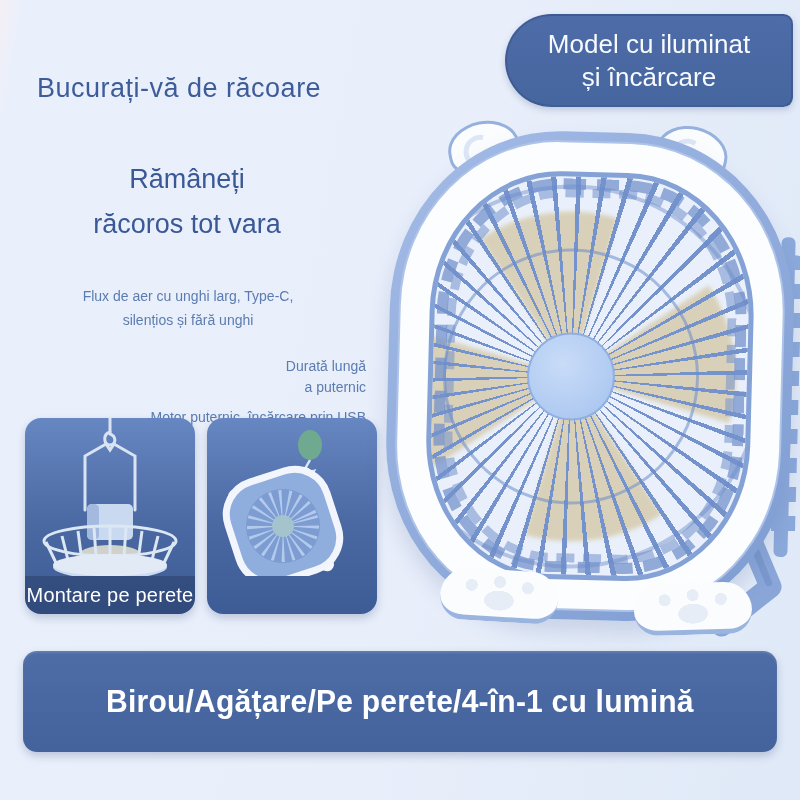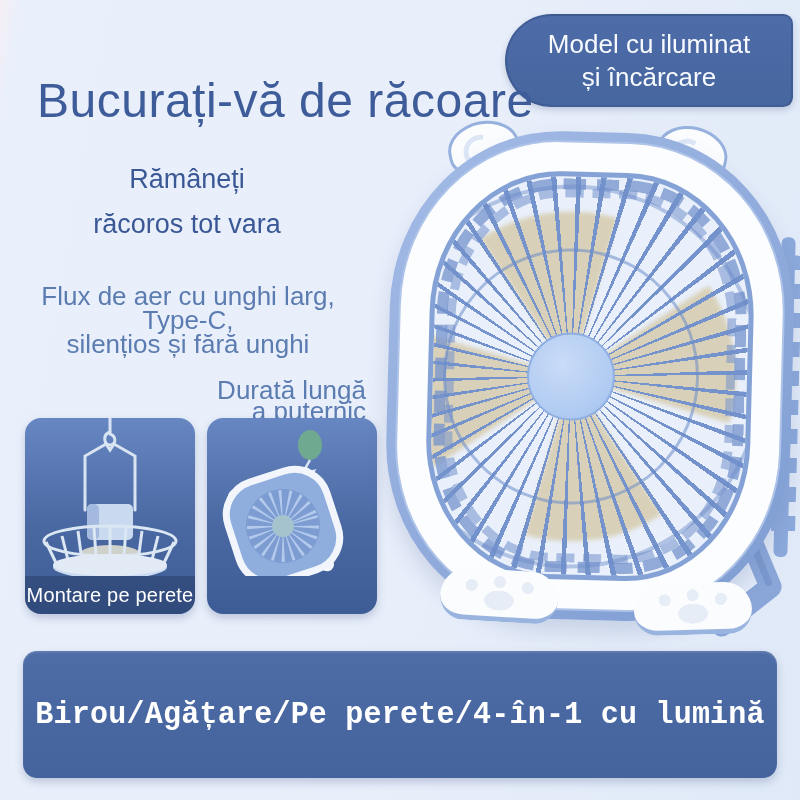--- a/index.html
+++ b/index.html
@@ -10,46 +10,46 @@
   
   .badge{position:absolute;left:505px;top:14px;width:288px;height:93px;
     background:linear-gradient(180deg,#4E6CA8,#46669F);
     border:2px solid rgba(45,70,120,.35);box-sizing:border-box;
     border-radius:48px 10px 10px 48px;
     display:flex;flex-direction:column;align-items:center;justify-content:center;
     box-shadow:0 3px 6px rgba(70,90,140,.25);}
   .badge div{color:#F7FAFE;font-size:26px;line-height:33px;font-weight:500;text-align:left;}
 
   
-  .headline{position:absolute;left:37px;top:73px;font-size:48px;font-weight:500;color:#3D5C99;letter-spacing:.5px;white-space:nowrap;}
+  .headline{position:absolute;left:37px;top:73px;font-size:27px;font-weight:500;color:#3D5C99;letter-spacing:.5px;white-space:nowrap;}
   .subheadline{position:absolute;left:12px;top:157px;width:350px;text-align:center;
     font-size:27px;line-height:45px;font-weight:500;color:#3A5896;}
 
   
-  .features{position:absolute;left:10px;top:284px;width:356px;color:#5B7CB0;font-size:26px;font-weight:500;}
+  .features{position:absolute;left:10px;top:284px;width:356px;color:#5B7CB0;font-size:14px;font-weight:500;}
   .features .f-center{text-align:center;line-height:24px;}
   .features .f-right{text-align:right;line-height:21px;}
   .features .gap-sm{margin-top:24px;}
   .features .gap-md{margin-top:9px;}
 
   
   .thumbs{position:absolute;left:25px;top:418px;display:flex;gap:12px;}
   .card{position:relative;width:170px;height:196px;border-radius:16px;overflow:hidden;
     background:linear-gradient(180deg,#6787C2 0%,#4A68A2 55%,#3D5B94 100%);
     box-shadow:0 4px 9px rgba(70,90,140,.28);}
   .card svg{position:absolute;top:0;left:0;}
   .caption{position:absolute;left:0;bottom:0;width:100%;height:38px;
     background:rgba(22,37,70,.30);display:flex;align-items:center;justify-content:center;
     color:#FFFFFF;font-size:20px;letter-spacing:.2px;}
 
   
-  .banner{position:absolute;left:23px;top:651px;width:754px;height:127px;border-radius:14px;
+  .banner{position:absolute;left:23px;top:651px;width:754px;height:101px;border-radius:14px;
     background:linear-gradient(180deg,#4E6CA6,#44639D);
     display:flex;align-items:center;justify-content:center;
-    box-shadow:inset 0 2px 2px rgba(255,255,255,.12),0 4px 8px rgba(70,90,140,.28);font-family:Liberation Mono, monospace;}
+    box-shadow:inset 0 2px 2px rgba(255,255,255,.12),0 4px 8px rgba(70,90,140,.28);}
   .banner span{color:#FFFFFF;font-size:31px;font-weight:700;letter-spacing:.2px;transform:scaleX(.97);white-space:nowrap;}
 
   
   .fan{position:absolute;left:388px;top:132px;width:404px;height:488px;transform:rotate(1.5deg);}
   .fan *{position:absolute;box-sizing:border-box;}
   .ridges{right:-7px;top:118px;width:24px;height:280px;z-index:0;
     background:repeating-linear-gradient(180deg,#8CA9DB 0 15px,rgba(140,169,219,0) 15px 29px);
     border-radius:5px;}
   .ridge-bar{right:0px;top:100px;width:14px;height:320px;background:#8CA9DB;z-index:0;border-radius:6px;}
   .stand-svg{right:-14px;bottom:-30px;width:120px;height:200px;z-index:0;}
@@ -106,20 +106,21 @@
   <div class="subheadline">
     <div>Rămâneți</div>
     <div>răcoros tot vara</div>
   </div>
 
   <div class="features">
     <div class="f-center">Flux de aer cu unghi larg, Type-C,</div>
     <div class="f-center">silențios și fără unghi</div>
     <div class="f-right gap-sm">Durată lungă</div>
     <div class="f-right">a puternic</div>
+    <div class="f-right gap-md">Motor puternic, încărcare prin USB</div>
   </div>
 
   <div class="thumbs">
 
     <div class="card">
       <svg width="170" height="158" viewBox="0 0 170 158">
         <g fill="none" stroke="#D9E4F2" stroke-width="3" stroke-linecap="round">
           <path d="M85 0 V14"></path>
           <path d="M85 14 c-7 2 -7 12 0 13 c7 -1 6 -9 0 -11"></path>
           <path d="M60 92 V38 L81 26 M110 92 V38 L89 26 M81 26 L85 32 L89 26"></path>

